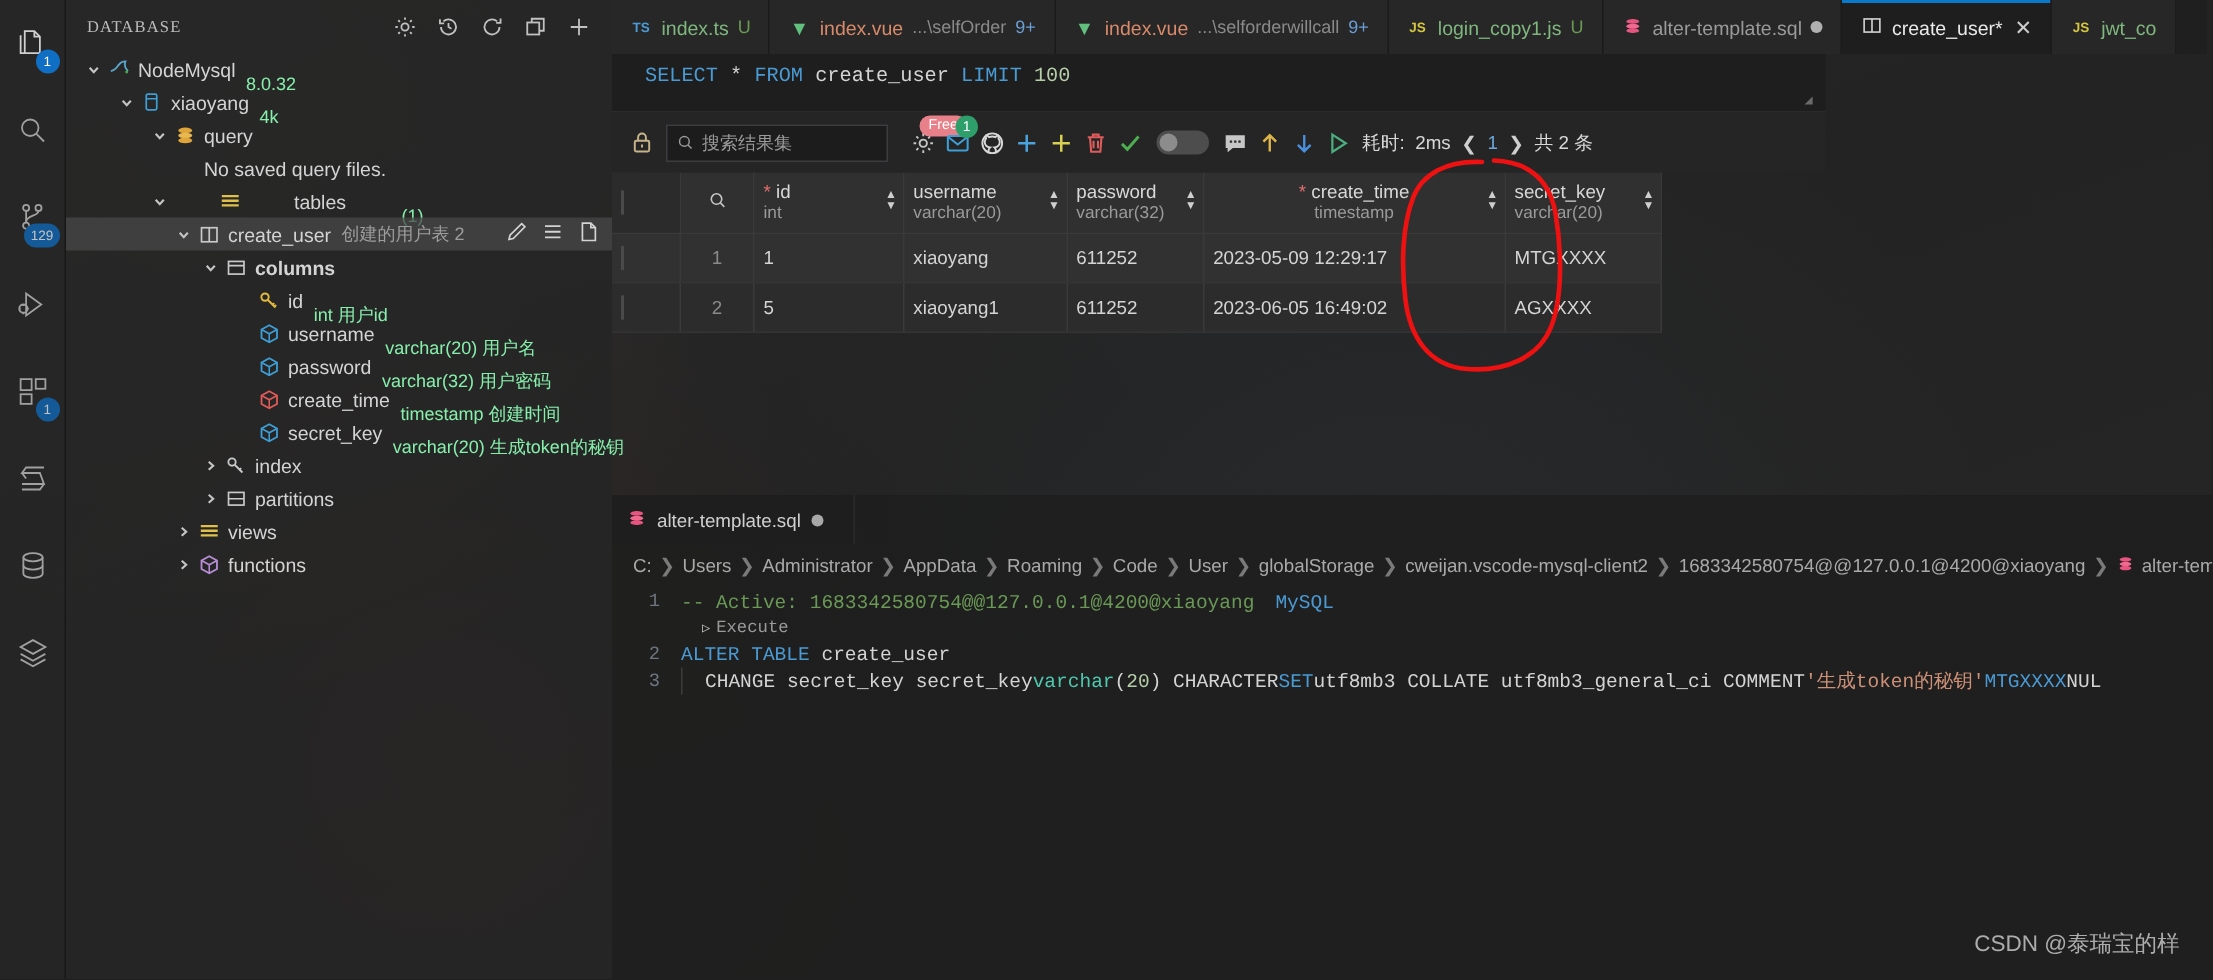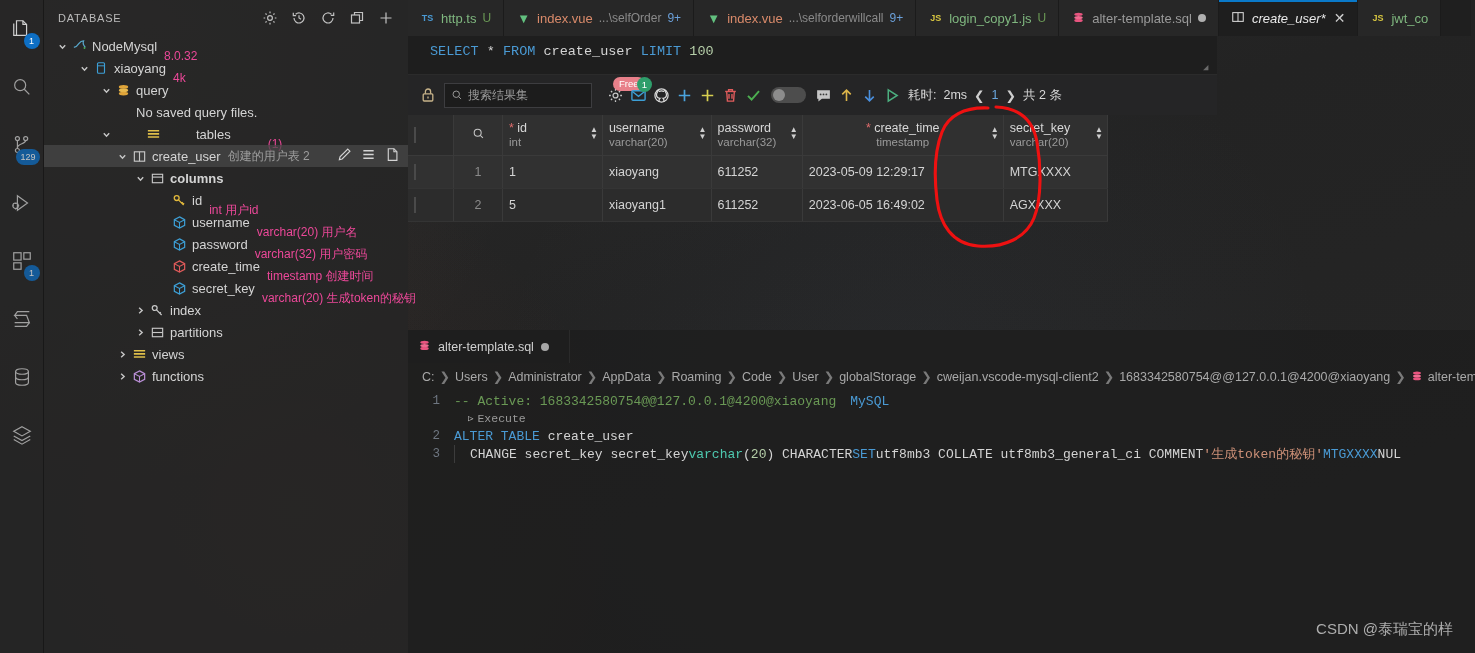--- a/index.html
+++ b/index.html
@@ -45,39 +45,39 @@
 
   
   .sidebar {
     position:absolute; left:44px; top:0; width:364px; height:653px;
     background:rgba(37,37,38,.80);
   }
   .sb-head {
     height:35px; display:flex; align-items:center;
     padding:0 10px 0 14px; gap:6px;
   }
-  .sb-title { font-size:11px; letter-spacing:.8px; color:#bbbbbb; flex:1; }
+  .sb-title { font-size:11px; letter-spacing:.8px; color:#bbbbbb; flex:1;font-family:Liberation Serif, serif; }
   .sb-actions { display:flex; align-items:center; gap:13px; padding-right:4px; }
   .sb-actions .ic { width:16px;height:16px;display:block;cursor:pointer;opacity:.92;}
   .sb-actions svg { stroke:#cfcfcf; fill:none; stroke-width:1.2; }
 
   .tree { font-size:13px; }
   .row {
     display:flex; align-items:center; height:22px; padding-right:8px;
     white-space:nowrap; cursor:pointer; position:relative;
   }
   .row.sel { background:rgba(72,72,72,.75); }
   .tw { width:16px; height:22px; flex:0 0 16px;
         display:flex; align-items:center; justify-content:center; color:#c5c5c5;
         font-size:9px; }
   .tw svg { width:9px; height:9px; stroke:#c5c5c5; fill:none; stroke-width:1.6; }
   .ficon { width:18px; flex:0 0 18px; display:flex; align-items:center;
            justify-content:center; margin-right:4px; }
   .lbl { color:#d4d4d4; }
-  .meta { color:#ec4899; margin-left:7px; font-size:12px;margin-top:20px; }
+  .meta { color:#86efac; margin-left:7px; font-size:12px;margin-top:20px; }
   .desc { color:#9d9d9d; margin-left:7px; font-size:12px; }
   .rowacts { margin-left:auto; display:flex; gap:9px; align-items:center; }
   .rowacts svg { stroke:#d4d4d4; fill:none; stroke-width:1.2; }
 
   
   .tabbar {
     position:absolute; left:408px; top:0; right:4px; height:36px;
     background:rgba(32,32,32,.92);
     display:flex; align-items:stretch; overflow:hidden;
   }
@@ -85,21 +85,21 @@
     display:flex; align-items:center; gap:6px; padding:0 12px;
     border-right:1px solid #1b1b1b; font-size:13px; color:#9a9a9a;
     background:rgba(45,45,45,.55); cursor:pointer; white-space:nowrap;
     position:relative; max-width:260px;
   }
   .tab.active {
     background:#1e1e1e; color:#e8e8e8;
     box-shadow: inset 0 2px 0 0 #0a79c9;
   }
   .tab .tname { font-size:13px; }
-  .tab.active .tname { font-style:italic; color:#eaeaea; }
+  .tab.active .tname { color:#eaeaea; }
   .tab .sub { color:#8a8a8a; font-size:12px; }
   .tab .flag { color:#6a9955; font-size:12px; }
   .tab .nine { color:#6a9fd8; font-size:12px; }
   .tab .dot { width:8px;height:8px;border-radius:50%;background:#b0b0b0;display:inline-block; }
   .tab .x { color:#cccccc; font-size:14px; margin-left:2px; }
   .ti { width:15px; font-size:9px; font-weight:bold; text-align:center; }
   .ti.ts { color:#4a9ad4; }
   .ti.js { color:#d6c540; }
   .ti.vue { color:#62c07f; font-size:13px; }
 
@@ -562,21 +562,21 @@
         </span>
         <span class="lbl">functions</span>
       </div>
 
     </div>
   </div>
 
   <div class="tabbar">
     <div class="tab">
       <span class="ti ts">TS</span>
-      <span class="tname" style="color:#7fb77f">http.ts</span>
+      <span class="tname" style="color:#7fb77f">index.ts</span>
       <span class="flag">U</span>
     </div>
     <div class="tab">
       <span class="ti vue">▼</span>
       <span class="tname" style="color:#d98a6a">index.vue</span>
       <span class="sub">...\selfOrder</span>
       <span class="nine">9+</span>
     </div>
     <div class="tab">
       <span class="ti vue">▼</span>

